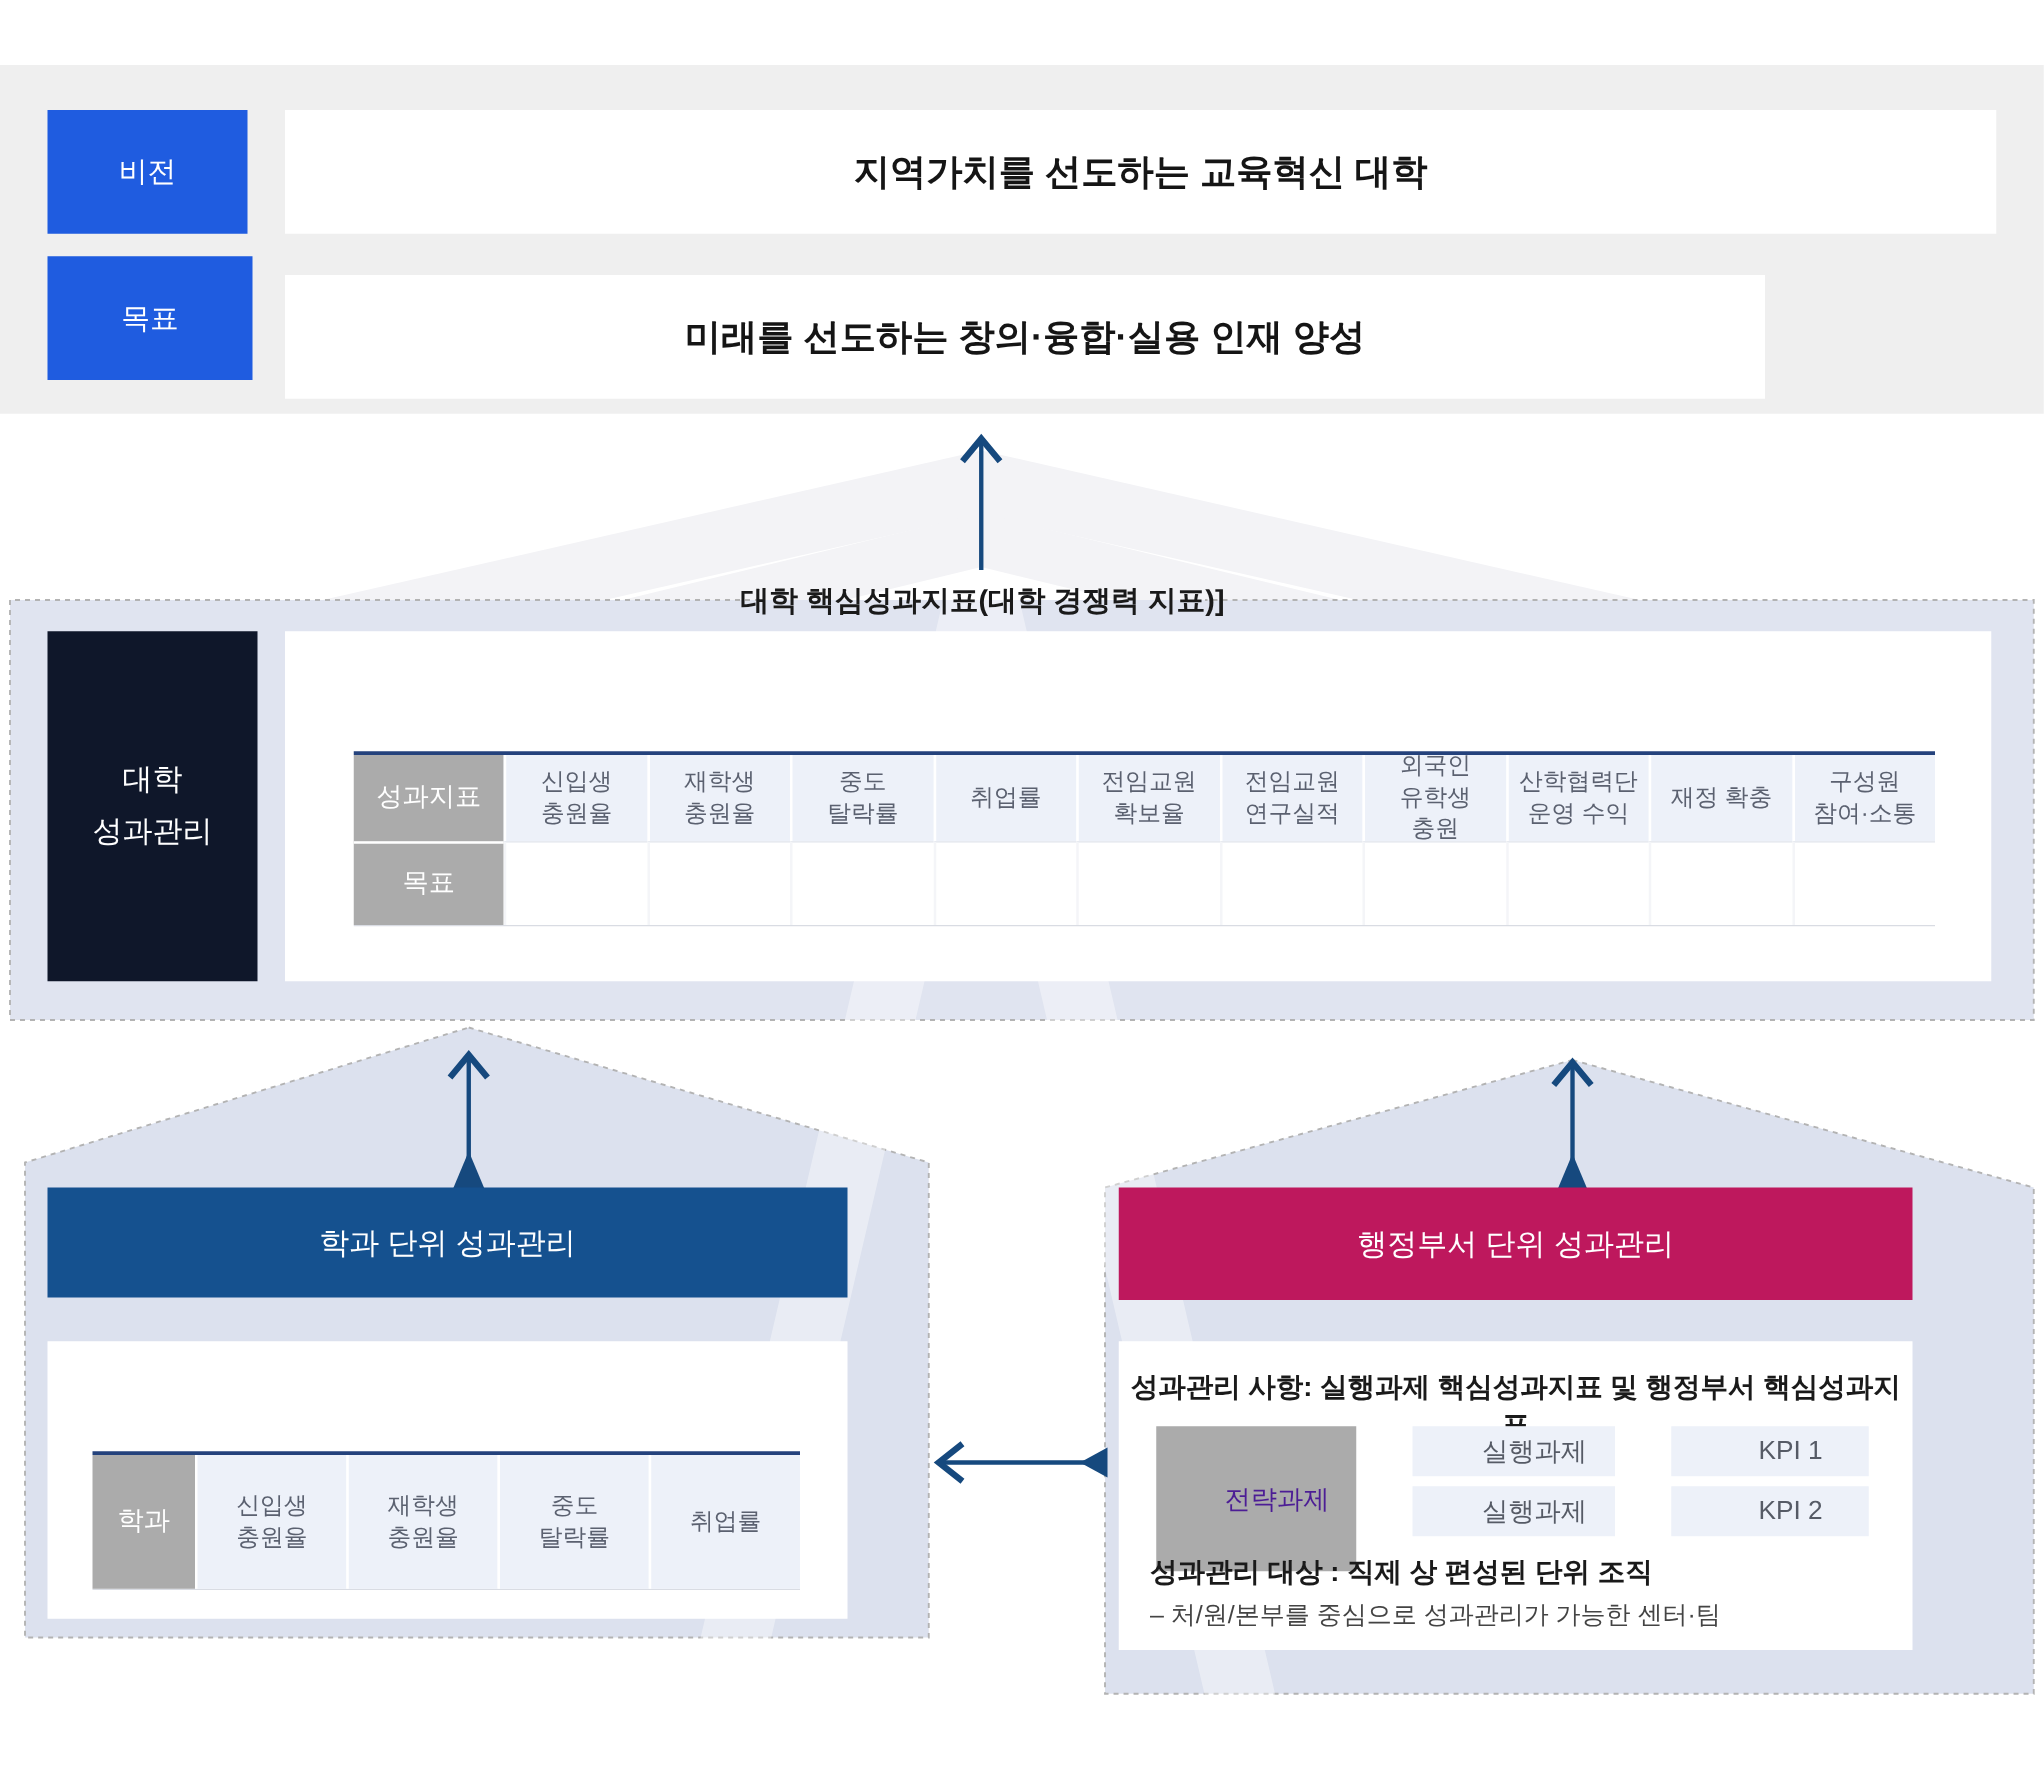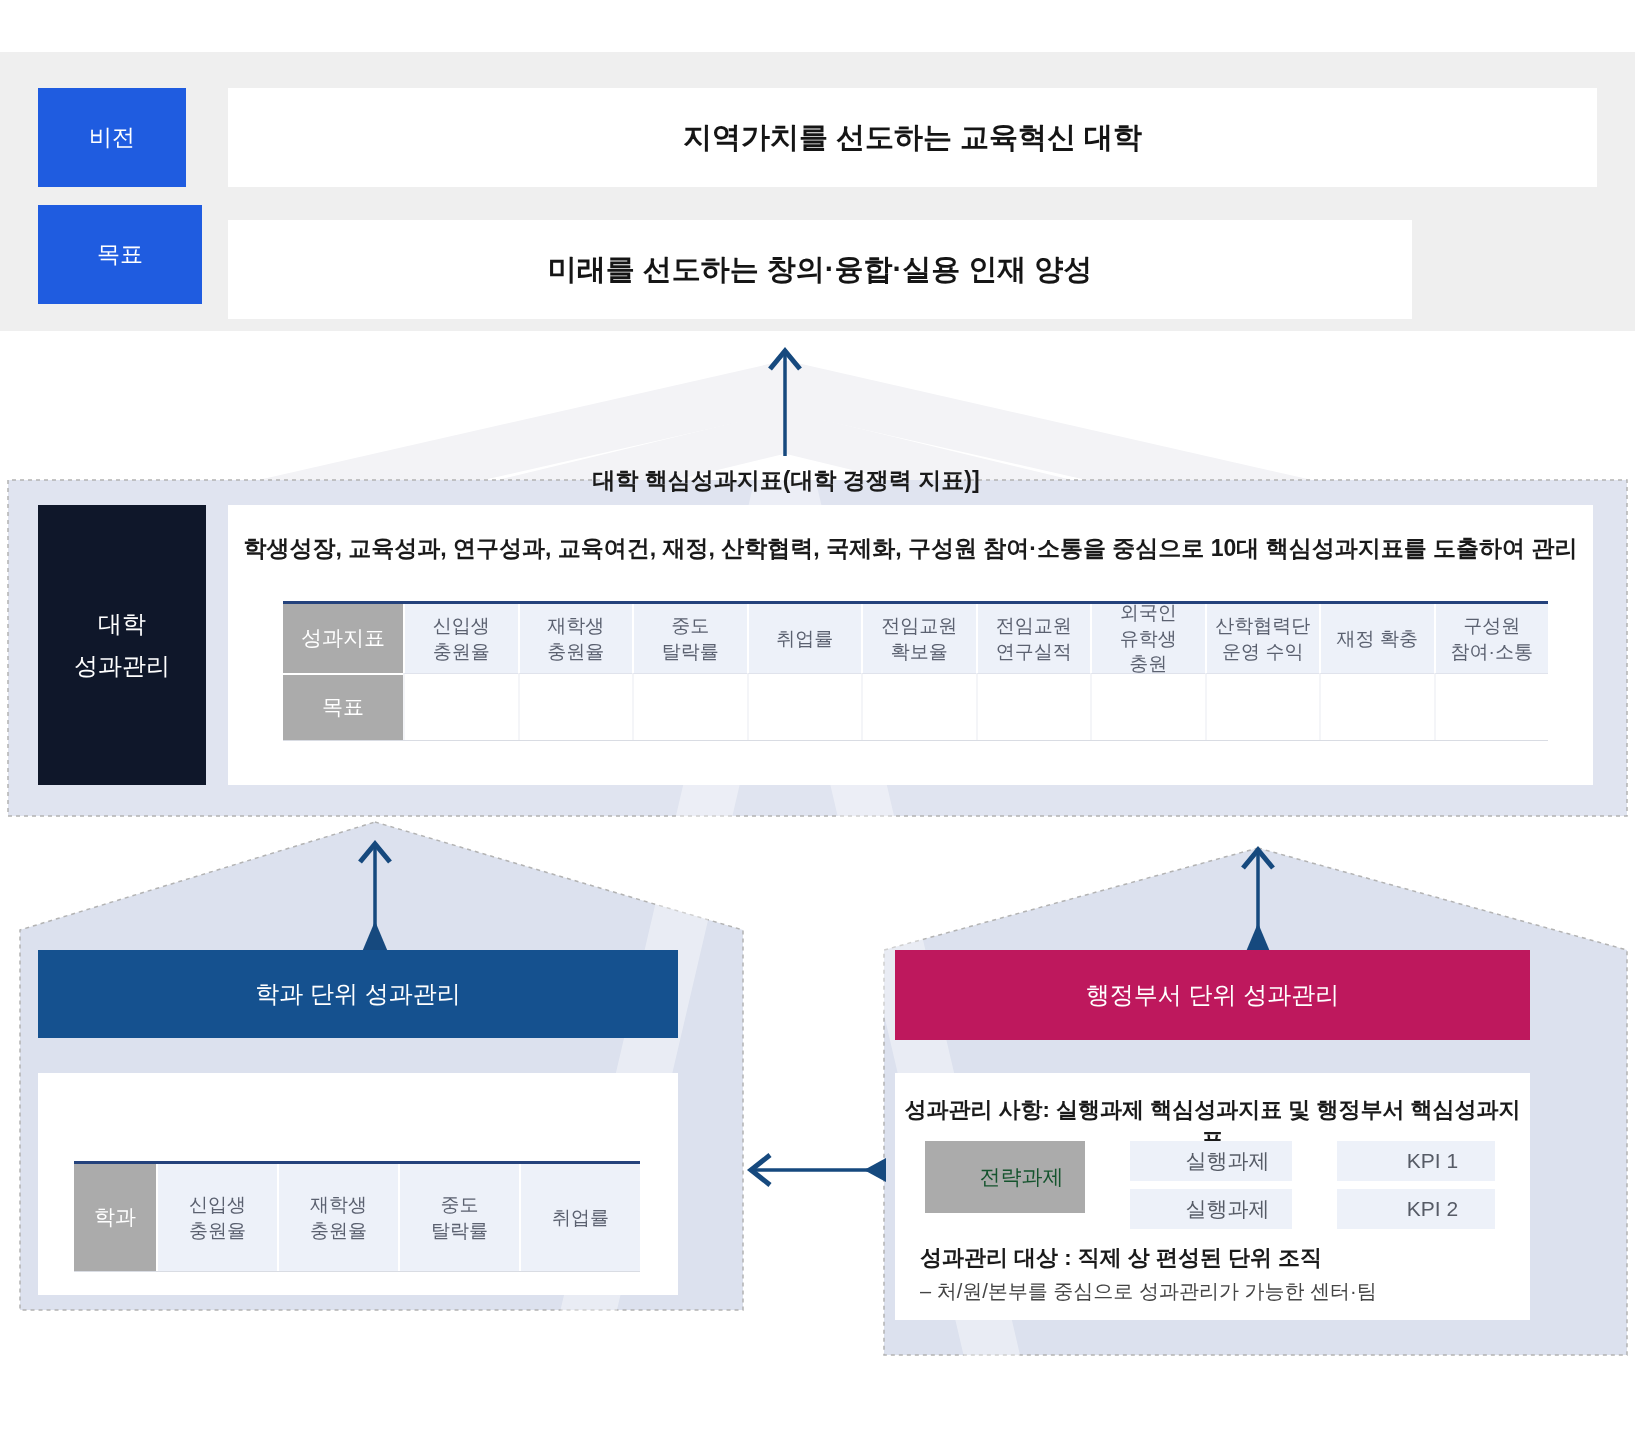--- a/index.html
+++ b/index.html
@@ -42,21 +42,21 @@
   .dept-table{left:36px;top:88px;width:566px;border-top:3px solid #24427c;border-bottom:1px solid #d9dce3;}
   .dept-table .trow{height:107px;}
   .dept-table .cell{padding:0 14px;}
   .dept-table .cell.gray{flex:0 0 82px;}
   
   .admin-header{left:895px;top:950px;width:635px;height:90px;background:#be185d;color:#fff;
     font-size:24px;font-weight:500;z-index:2;}
   .admin-white{left:895px;top:1073px;width:635px;height:247px;background:#ffffff;z-index:2;}
   .admin-line1{left:0;top:22px;width:100%;text-align:center;font-size:22px;font-weight:bold;}
   .flow-box{z-index:3;display:flex;align-items:center;justify-content:center;font-size:21px;padding-left:33px;}
-  .flow-root{left:925px;top:1141px;width:160px;height:72px;background:#ababab;color:#14532d;}
+  .flow-root{left:925px;top:1141px;width:160px;height:116px;background:#ababab;color:#4c1d95;}
   .flow-light{background:#edf1f9;color:#565b66;}
   .t1{left:1130px;top:1141px;width:162px;height:40px;}
   .t2{left:1130px;top:1189px;width:162px;height:40px;}
   .k1{left:1337px;top:1141px;width:158px;height:40px;}
   .k2{left:1337px;top:1189px;width:158px;height:40px;}
   .admin-line2{left:920px;top:1243px;font-size:22px;font-weight:bold;z-index:3;}
   .admin-line3{left:920px;top:1278px;font-size:20px;color:#444444;z-index:3;}
 </style>
 </head>
 <body>
@@ -89,36 +89,35 @@
   <polygon points="362,952 388,952 375,921" fill="#16497e"></polygon>
   <polygon points="1245,954 1271,954 1258,923" fill="#16497e"></polygon>
   <polygon points="886,1158 886,1182 864,1170" fill="#16497e"></polygon>
 
   <g stroke="#cdcdcd" stroke-width="2" fill="none">
     <path d="M 1085,1185 L 1108,1185 M 1108,1161 L 1108,1209 M 1108,1161 L 1130,1161 M 1108,1209 L 1130,1209"></path>
     <path d="M 1292,1161 L 1337,1161 M 1313,1161 L 1313,1209 L 1337,1209"></path>
   </g>
 </svg>
 
-<div class="abs center blue-label" style="left:38px;top:88px;width:148px;height:99px;z-index:2;">비전</div>
+<div class="abs center blue-label" style="left:38px;top:88px;width:160px;height:99px;z-index:2;">비전</div>
 <div class="abs center white-strip" style="left:228px;top:88px;width:1369px;height:99px;z-index:2;">지역가치를 선도하는 교육혁신 대학</div>
 <div class="abs center blue-label" style="left:38px;top:205px;width:164px;height:99px;z-index:2;">목표</div>
 <div class="abs center white-strip" style="left:228px;top:220px;width:1184px;height:99px;z-index:2;">미래를 선도하는 창의·융합·실용 인재 양성</div>
 
 <div class="abs center mid-title">대학 핵심성과지표(대학 경쟁력 지표)]</div>
 
 <div class="abs center side-navy">
   <div style="text-align:center;">
     <div>대학</div>
     <div>성과관리</div>
   </div>
 </div>
 
 <div class="abs mid-white">
-  <div class="abs mid-desc">학생성장, 교육성과, 연구성과, 교육여건, 재정, 산학협력, 국제화, 구성원 참여·소통을 중심으로 10대 핵심성과지표를 도출하여 관리</div>
   <div class="abs kpi-table">
     <div class="trow r1">
       <div class="cell gray">성과지표</div>
       <div class="cell hd">신입생 충원율</div>
       <div class="cell hd">재학생 충원율</div>
       <div class="cell hd">중도 탈락률</div>
       <div class="cell hd">취업률</div>
       <div class="cell hd">전임교원 확보율</div>
       <div class="cell hd">전임교원 연구실적</div>
       <div class="cell hd">외국인 유학생 충원</div>

